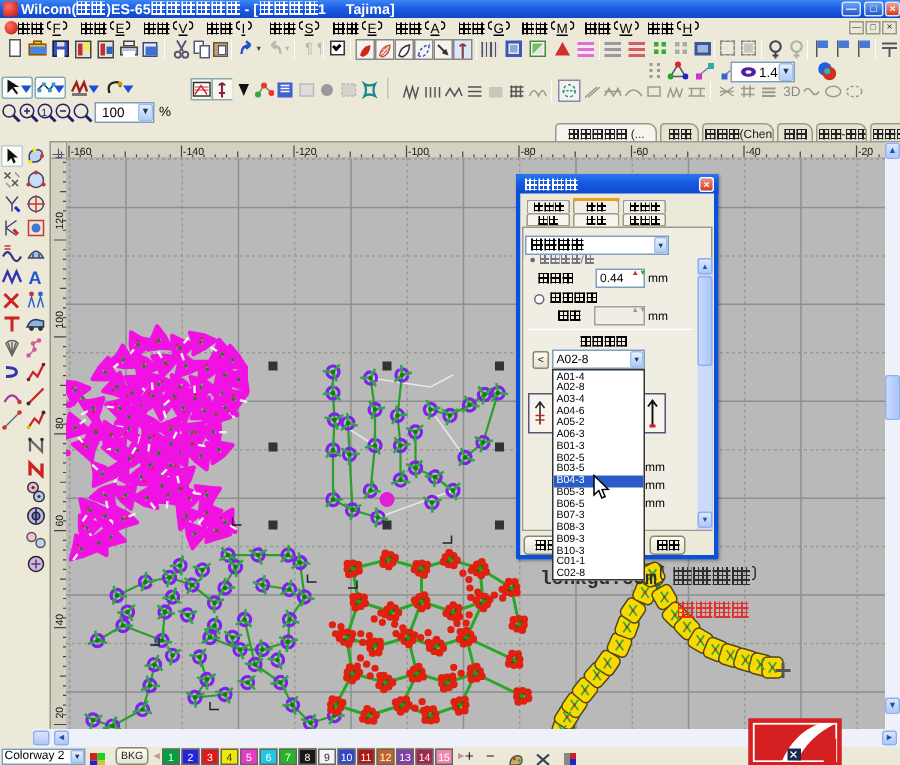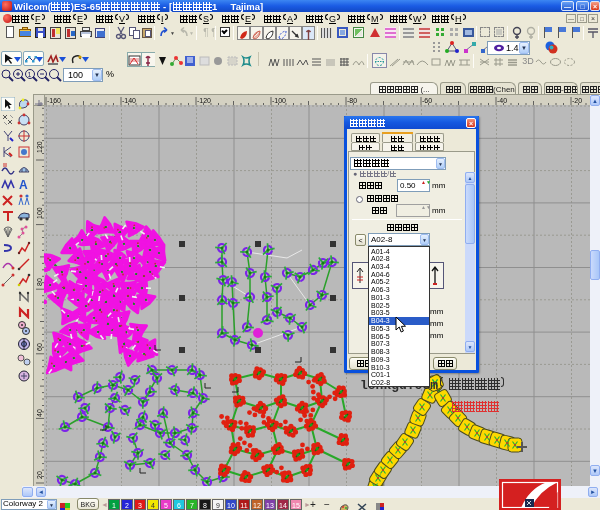--- a/index.html
+++ b/index.html
@@ -2160,21 +2160,21 @@
 <div class="abs" style="left:353px;top:158px;width:70px;height:11px;font-size:9px;line-height:11px;color:#000"><span style="display:inline-block;width:8px;height:8px;background:repeating-linear-gradient(0deg,#000 0 1px,transparent 1px 3px),repeating-linear-gradient(90deg,#000 0 1px,transparent 1px 3px);background-size:100% 100%;margin:0 0.5px;vertical-align:-1px"></span><span style="display:inline-block;width:8px;height:8px;background:repeating-linear-gradient(0deg,#000 0 1px,transparent 1px 3px),repeating-linear-gradient(90deg,#000 0 1px,transparent 1px 3px);background-size:100% 100%;margin:0 0.5px;vertical-align:-1px"></span><span style="display:inline-block;width:8px;height:8px;background:repeating-linear-gradient(0deg,#000 0 1px,transparent 1px 3px),repeating-linear-gradient(90deg,#000 0 1px,transparent 1px 3px);background-size:100% 100%;margin:0 0.5px;vertical-align:-1px"></span><span style="display:inline-block;width:8px;height:8px;background:repeating-linear-gradient(0deg,#000 0 1px,transparent 1px 3px),repeating-linear-gradient(90deg,#000 0 1px,transparent 1px 3px);background-size:100% 100%;margin:0 0.5px;vertical-align:-1px"></span></div>
 <div class="abs" style="left:436px;top:158px;width:9px;height:11px;background:linear-gradient(180deg,#e6f0fd,#aecdf8);border:1px solid #9ebcf0;border-radius:2px;color:#235;font-size:5px;line-height:10px;text-align:center">▼</div>
 <div class="abs" style="left:349px;top:172px;width:115px;height:181px;background:#f0eee2"></div>
 <div class="abs" style="left:465px;top:172px;width:10px;height:181px;background:#cbd9fa"></div>
 <div class="abs" style="left:465px;top:172px;width:10px;height:11px;background:linear-gradient(180deg,#dce6fc,#aec8f8);border:1px solid #90aef0;border-radius:2px;color:#2050a0;font-size:5px;line-height:10px;text-align:center">▲</div>
 <div class="abs" style="left:465px;top:184px;width:10px;height:60px;background:linear-gradient(90deg,#cadafc,#a8c6f8);border:1px solid #90aef0;border-radius:2px"></div>
 <div class="abs" style="left:465px;top:341px;width:10px;height:11px;background:linear-gradient(180deg,#dce6fc,#aec8f8);border:1px solid #90aef0;border-radius:2px;color:#2050a0;font-size:5px;line-height:10px;text-align:center">▼</div>
 <div class="abs" style="left:353px;top:170px;width:100px;height:8px;font-size:7px;color:#667;overflow:hidden">● <span style="display:inline-block;width:6px;height:6px;background:repeating-linear-gradient(0deg,#778 0 1px,transparent 1px 3px),repeating-linear-gradient(90deg,#778 0 1px,transparent 1px 3px);background-size:100% 100%;margin:0 0.5px;vertical-align:-1px"></span><span style="display:inline-block;width:6px;height:6px;background:repeating-linear-gradient(0deg,#778 0 1px,transparent 1px 3px),repeating-linear-gradient(90deg,#778 0 1px,transparent 1px 3px);background-size:100% 100%;margin:0 0.5px;vertical-align:-1px"></span><span style="display:inline-block;width:6px;height:6px;background:repeating-linear-gradient(0deg,#778 0 1px,transparent 1px 3px),repeating-linear-gradient(90deg,#778 0 1px,transparent 1px 3px);background-size:100% 100%;margin:0 0.5px;vertical-align:-1px"></span><span style="display:inline-block;width:6px;height:6px;background:repeating-linear-gradient(0deg,#778 0 1px,transparent 1px 3px),repeating-linear-gradient(90deg,#778 0 1px,transparent 1px 3px);background-size:100% 100%;margin:0 0.5px;vertical-align:-1px"></span>/<span style="display:inline-block;width:6px;height:6px;background:repeating-linear-gradient(0deg,#778 0 1px,transparent 1px 3px),repeating-linear-gradient(90deg,#778 0 1px,transparent 1px 3px);background-size:100% 100%;margin:0 0.5px;vertical-align:-1px"></span></div>
 <div class="abs" style="left:358px;top:181px;width:30px;height:10px;font-size:8px;line-height:10px;color:#000"><span style="display:inline-block;width:7px;height:7px;background:repeating-linear-gradient(0deg,#000 0 1px,transparent 1px 3px),repeating-linear-gradient(90deg,#000 0 1px,transparent 1px 3px);background-size:100% 100%;margin:0 0.5px;vertical-align:-1px"></span><span style="display:inline-block;width:7px;height:7px;background:repeating-linear-gradient(0deg,#000 0 1px,transparent 1px 3px),repeating-linear-gradient(90deg,#000 0 1px,transparent 1px 3px);background-size:100% 100%;margin:0 0.5px;vertical-align:-1px"></span><span style="display:inline-block;width:7px;height:7px;background:repeating-linear-gradient(0deg,#000 0 1px,transparent 1px 3px),repeating-linear-gradient(90deg,#000 0 1px,transparent 1px 3px);background-size:100% 100%;margin:0 0.5px;vertical-align:-1px"></span></div>
 <div class="abs" style="left:397px;top:179px;width:33px;height:13px;background:#fff;border:1px solid #7f9db9"></div>
-<div class="abs" style="left:400px;top:180px;width:24px;height:11px;font-size:8px;line-height:11px;color:#000">0.50</div>
+<div class="abs" style="left:400px;top:180px;width:24px;height:11px;font-size:8px;line-height:11px;color:#000">0.44</div>
 <div class="abs" style="left:421px;top:180px;width:8px;height:11px;font-size:5px;line-height:5px;text-align:center"><span style="color:#c22">▲</span><span style="color:#2a2">▼</span></div>
 <div class="abs" style="left:432px;top:181px;width:16px;height:10px;font-size:8px;line-height:10px;color:#000">mm</div>
 <div class="abs" style="left:356px;top:196px;width:7px;height:7px;border:1px solid #667;border-radius:50%;background:#fff"></div>
 <div class="abs" style="left:366px;top:194px;width:40px;height:10px;font-size:8px;line-height:10px;color:#000"><span style="display:inline-block;width:7px;height:7px;background:repeating-linear-gradient(0deg,#000 0 1px,transparent 1px 3px),repeating-linear-gradient(90deg,#000 0 1px,transparent 1px 3px);background-size:100% 100%;margin:0 0.5px;vertical-align:-1px"></span><span style="display:inline-block;width:7px;height:7px;background:repeating-linear-gradient(0deg,#000 0 1px,transparent 1px 3px),repeating-linear-gradient(90deg,#000 0 1px,transparent 1px 3px);background-size:100% 100%;margin:0 0.5px;vertical-align:-1px"></span><span style="display:inline-block;width:7px;height:7px;background:repeating-linear-gradient(0deg,#000 0 1px,transparent 1px 3px),repeating-linear-gradient(90deg,#000 0 1px,transparent 1px 3px);background-size:100% 100%;margin:0 0.5px;vertical-align:-1px"></span><span style="display:inline-block;width:7px;height:7px;background:repeating-linear-gradient(0deg,#000 0 1px,transparent 1px 3px),repeating-linear-gradient(90deg,#000 0 1px,transparent 1px 3px);background-size:100% 100%;margin:0 0.5px;vertical-align:-1px"></span></div>
 <div class="abs" style="left:371px;top:206px;width:24px;height:10px;font-size:8px;line-height:10px;color:#000"><span style="display:inline-block;width:7px;height:7px;background:repeating-linear-gradient(0deg,#000 0 1px,transparent 1px 3px),repeating-linear-gradient(90deg,#000 0 1px,transparent 1px 3px);background-size:100% 100%;margin:0 0.5px;vertical-align:-1px"></span><span style="display:inline-block;width:7px;height:7px;background:repeating-linear-gradient(0deg,#000 0 1px,transparent 1px 3px),repeating-linear-gradient(90deg,#000 0 1px,transparent 1px 3px);background-size:100% 100%;margin:0 0.5px;vertical-align:-1px"></span></div>
 <div class="abs" style="left:396px;top:204px;width:34px;height:13px;background:#f0eee2;border:1px solid #a0a0a0"></div>
 <div class="abs" style="left:421px;top:205px;width:8px;height:11px;font-size:5px;line-height:5px;text-align:center;color:#999">▲▼</div>
 <div class="abs" style="left:432px;top:206px;width:16px;height:10px;font-size:8px;line-height:10px;color:#000">mm</div>
 <div class="abs" style="left:352px;top:219px;width:110px;height:1px;background:#d8d5c4;border-bottom:1px solid #fff"></div>
 <div class="abs" style="left:386px;top:223px;width:60px;height:10px;font-size:8px;font-weight:bold;line-height:10px;color:#000"><span style="display:inline-block;width:7px;height:7px;background:repeating-linear-gradient(0deg,#000 0 1px,transparent 1px 3px),repeating-linear-gradient(90deg,#000 0 1px,transparent 1px 3px);background-size:100% 100%;margin:0 0.5px;vertical-align:-1px"></span><span style="display:inline-block;width:7px;height:7px;background:repeating-linear-gradient(0deg,#000 0 1px,transparent 1px 3px),repeating-linear-gradient(90deg,#000 0 1px,transparent 1px 3px);background-size:100% 100%;margin:0 0.5px;vertical-align:-1px"></span><span style="display:inline-block;width:7px;height:7px;background:repeating-linear-gradient(0deg,#000 0 1px,transparent 1px 3px),repeating-linear-gradient(90deg,#000 0 1px,transparent 1px 3px);background-size:100% 100%;margin:0 0.5px;vertical-align:-1px"></span><span style="display:inline-block;width:7px;height:7px;background:repeating-linear-gradient(0deg,#000 0 1px,transparent 1px 3px),repeating-linear-gradient(90deg,#000 0 1px,transparent 1px 3px);background-size:100% 100%;margin:0 0.5px;vertical-align:-1px"></span></div>

